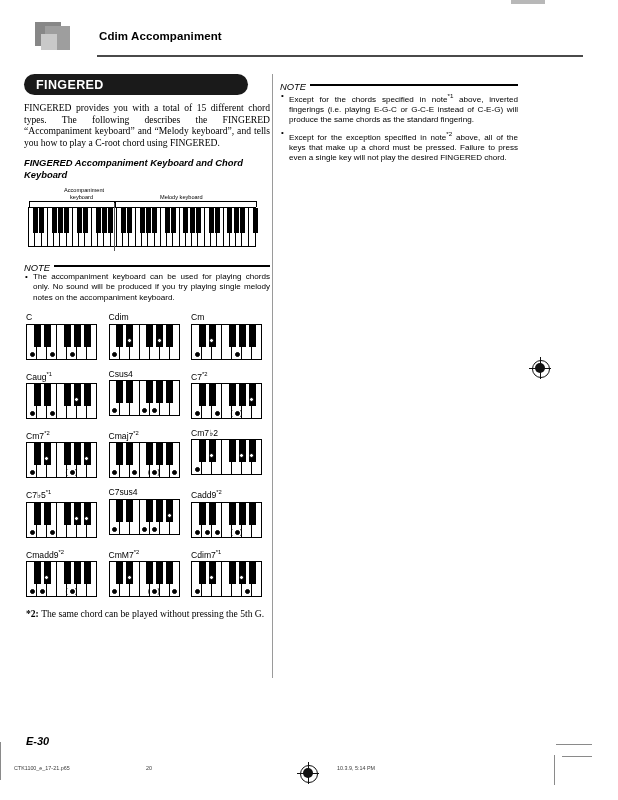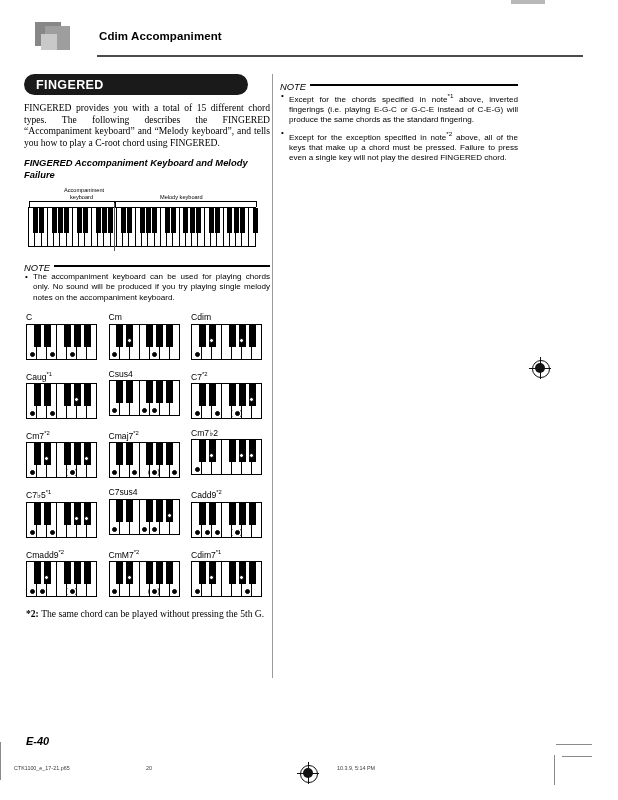--- a/index.html
+++ b/index.html
@@ -183,21 +183,21 @@
   <div class="col-divider"></div>
 
   <div class="col-left">
 
     <div class="banner">
       <span>FINGERED</span>
     </div>
 
     <p class="body-par">FINGERED provides you with a total of 15 different chord types. The following describes the FINGERED “Accompaniment keyboard” and “Melody keyboard”, and tells you how to play a C-root chord using FINGERED.</p>
 
-    <div class="sub-head">FINGERED Accompaniment Keyboard and Melody Failure</div>
+    <div class="sub-head">FINGERED Accompaniment Keyboard and Chord Keyboard</div>
 
     <div class="kbd-wrap">
       <div class="kbd-lbl acc1">Accompaniment</div>
       <div class="kbd-lbl acc2">keyboard</div>
       <div class="kbd-lbl mel">Melody keyboard</div>
       <div class="brk" style="left:3px;top:14px;width:84px;"></div>
       <div class="brk" style="left:89px;top:14px;width:140px;"></div>
       <div class="brk-line" style="left:3px;top:14px;width:38px;"></div>
       <div class="brk-line" style="left:76px;top:14px;width:11px;"></div>
       <div class="brk-line" style="left:89px;top:14px;width:43px;"></div>
@@ -305,57 +305,57 @@
             <div class="mb" style="left: 16.5px;"></div>
             <div class="mb" style="left: 36.5px;"></div>
             <div class="mb" style="left: 46.5px;"></div>
             <div class="mb" style="left: 56.5px;"></div>
             <div class="dot" style="left: 2.5px; top: 27px;"></div>
             <div class="dot" style="left: 22.5px; top: 27px;"></div>
             <div class="dot" style="left: 42.5px; top: 27px;"></div>
           </div>
         </div>
         <div class="chord-cell">
-          <div class="chord-name">Cm</div>
-          <div class="mini-kbd">
-            <div class="mw" style="left: 0px;"></div>
-            <div class="mw" style="left: 10px;"></div>
-            <div class="mw" style="left: 20px;"></div>
-            <div class="mw" style="left: 30px;"></div>
-            <div class="mw" style="left: 40px;"></div>
-            <div class="mw" style="left: 50px;"></div>
-            <div class="mw last" style="left: 60px;"></div>
-            <div class="mb" style="left: 6.5px;"></div>
-            <div class="mb" style="left: 16.5px;"></div>
-            <div class="mb" style="left: 36.5px;"></div>
-            <div class="mb" style="left: 46.5px;"></div>
-            <div class="mb" style="left: 56.5px;"></div>
-            <div class="dot" style="left: 2.5px; top: 27px;"></div>
-            <div class="dot" style="left: 42.5px; top: 27px;"></div>
-            <div class="dot white" style="left: 17px; top: 13px;"></div>
-          </div>
-        </div>
-        <div class="chord-cell">
           <div class="chord-name">Cdim</div>
           <div class="mini-kbd">
             <div class="mw" style="left: 0px;"></div>
             <div class="mw" style="left: 10px;"></div>
             <div class="mw" style="left: 20px;"></div>
             <div class="mw" style="left: 30px;"></div>
             <div class="mw" style="left: 40px;"></div>
             <div class="mw" style="left: 50px;"></div>
             <div class="mw last" style="left: 60px;"></div>
             <div class="mb" style="left: 6.5px;"></div>
             <div class="mb" style="left: 16.5px;"></div>
             <div class="mb" style="left: 36.5px;"></div>
             <div class="mb" style="left: 46.5px;"></div>
             <div class="mb" style="left: 56.5px;"></div>
             <div class="dot" style="left: 2.5px; top: 27px;"></div>
             <div class="dot white" style="left: 17px; top: 13px;"></div>
             <div class="dot white" style="left: 47px; top: 13px;"></div>
+          </div>
+        </div>
+        <div class="chord-cell">
+          <div class="chord-name">Cm</div>
+          <div class="mini-kbd">
+            <div class="mw" style="left: 0px;"></div>
+            <div class="mw" style="left: 10px;"></div>
+            <div class="mw" style="left: 20px;"></div>
+            <div class="mw" style="left: 30px;"></div>
+            <div class="mw" style="left: 40px;"></div>
+            <div class="mw" style="left: 50px;"></div>
+            <div class="mw last" style="left: 60px;"></div>
+            <div class="mb" style="left: 6.5px;"></div>
+            <div class="mb" style="left: 16.5px;"></div>
+            <div class="mb" style="left: 36.5px;"></div>
+            <div class="mb" style="left: 46.5px;"></div>
+            <div class="mb" style="left: 56.5px;"></div>
+            <div class="dot" style="left: 2.5px; top: 27px;"></div>
+            <div class="dot" style="left: 42.5px; top: 27px;"></div>
+            <div class="dot white" style="left: 17px; top: 13px;"></div>
           </div>
         </div>
       </div>
       <div class="chord-row">
         <div class="chord-cell">
           <div class="chord-name">Caug<sup>*1</sup></div>
           <div class="mini-kbd">
             <div class="mw" style="left: 0px;"></div>
             <div class="mw" style="left: 10px;"></div>
             <div class="mw" style="left: 20px;"></div>
@@ -623,21 +623,21 @@
         </div>
       </div>
     </div>
 
   <div class="closing">
     <div id="footnotes">
         <p class="fnote"><b>*2: </b>The same chord can be played without pressing the 5th G.</p>
       </div>
   </div>
 
-  <div class="pagenum">E-40</div>
+  <div class="pagenum">E-30</div>
 
   <div class="ftr">
     <span class="f-file">CTK1100_e_17-21.p65</span>
     <span class="f-page">20</span>
     <span class="f-date">10.3.9, 5:14 PM</span>
   </div>
 
   <div class="regmark" id="reg-right">
     <div class="rv"></div>
       <div class="rh"></div>

